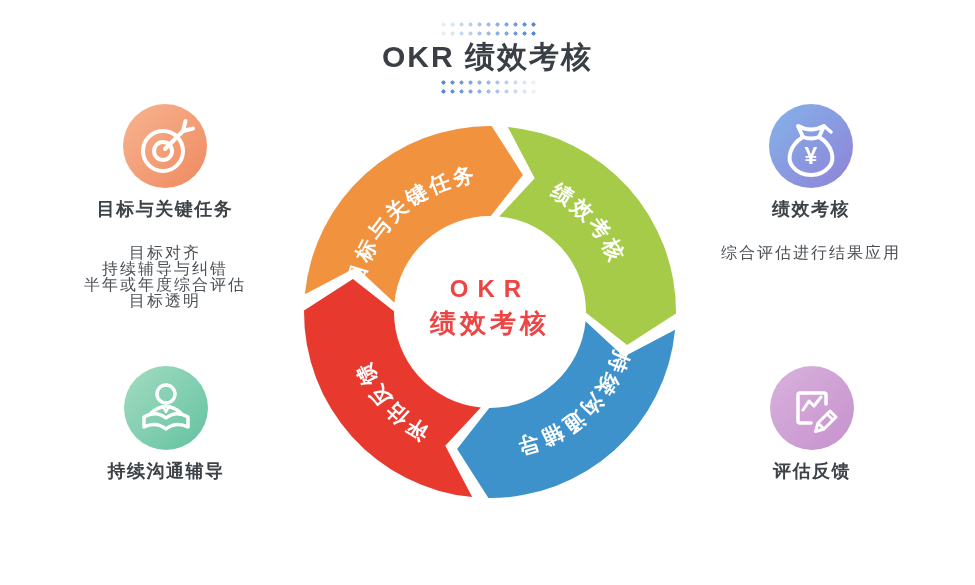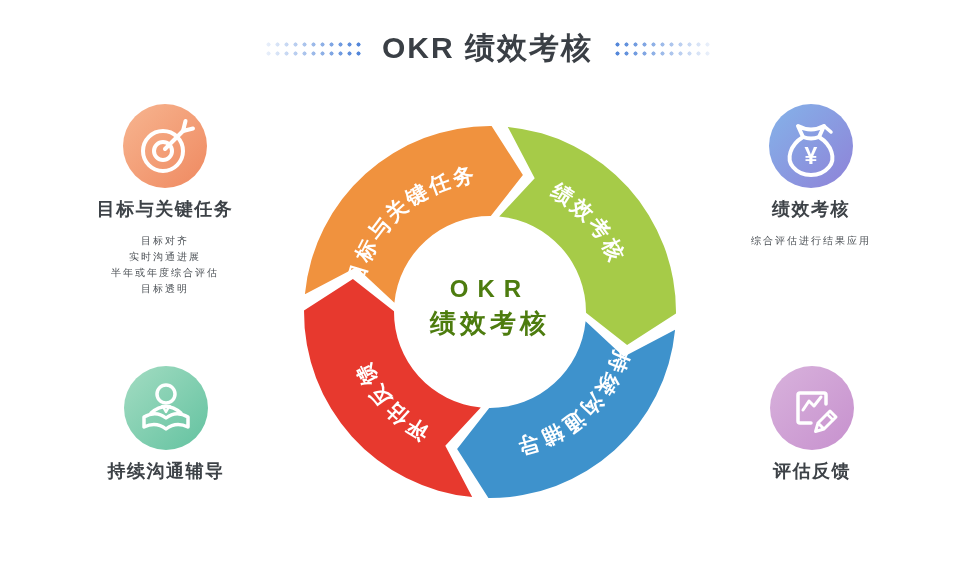--- a/index.html
+++ b/index.html
@@ -5,22 +5,22 @@
   * { box-sizing: border-box; }
   html, body { margin: 0; padding: 0; background: #ffffff; }
   body { font-family: "Liberation Sans", "DejaVu Sans", sans-serif; }
   #stage {
     position: relative; width: 975px; height: 585px; background: #ffffff;
     overflow: hidden;
   }
 
   
   .title-row {
-    position: absolute; top: 28px; left: 0; width: 975px;
-    display: flex; align-items: center; justify-content: center;
+    position: absolute; top: 20px; left: 0; width: 975px;
+    display: flex; align-items: center; justify-content: center; flex-direction: column;
   }
   .title-text {
     font-size: 30px; font-weight: 700; color: #3a3f45;
     letter-spacing: 2px; margin: 0 20px; white-space: nowrap;
   }
   .dots {
     width: 98px; height: 17px;
     background-image: radial-gradient(circle, #4d82d8 1.8px, rgba(77,130,216,0) 2.3px);
     background-size: 9px 9px;
   }
@@ -35,38 +35,38 @@
 
   
   #wheel-svg { position: absolute; left: 294px; top: 116px; width: 392px; height: 392px; }
   .seg-label {
     font-size: 21px; font-weight: 700; fill: #ffffff;
     letter-spacing: 3px; text-anchor: middle;
     font-family: "Liberation Sans", "DejaVu Sans", sans-serif;
   }
   .wheel-center {
     position: absolute; left: 390px; top: 272px; width: 200px;
-    text-align: center; color: #4d7c0f; font-weight: 700; line-height: 34px;
+    text-align: center; color: #ef4444; font-weight: 700; line-height: 34px;
   }
   .wheel-center .okr { font-size: 24px; letter-spacing: 9px; }
   .wheel-center .sub { font-size: 26px; letter-spacing: 4px; }
 
   
   .panel { position: absolute; width: 244px; text-align: center; }
   .panel-tl { left: 43px;  top: 104px; }
   .panel-tr { left: 689px; top: 104px; }
   .panel-bl { left: 44px;  top: 366px; }
   .panel-br { left: 690px; top: 366px; }
   .icon-wrap { width: 84px; height: 84px; margin: 0 auto; }
   .icon-wrap svg { display: block; }
   .panel-heading {
     margin-top: 9px; font-size: 18px; font-weight: 700; color: #3d4247;
     letter-spacing: 1.5px;
   }
-  .panel-body { margin-top: 12px; font-size: 10px; color: #4c5156; letter-spacing: 2px; }
+  .panel-body { margin-top: 24px; font-size: 16px; color: #4c5156; letter-spacing: 2px; }
   .panel-tl .panel-body div, .panel-tr .panel-body div { line-height: 16px; }
   .panel-bl .panel-body div, .panel-br .panel-body div { line-height: 19px; }
 </style>
 </head>
 <body>
 
 <div id="stage">
 
   <div class="title-row">
     <div class="dots dots-left"></div>
@@ -106,21 +106,21 @@
         <circle cx="42" cy="42" r="42" fill="url(#g0)"></circle>
         <circle cx="40" cy="47" r="20" fill="none" stroke="#fff" stroke-width="4"></circle>
         <circle cx="40" cy="47" r="9" fill="none" stroke="#fff" stroke-width="4"></circle>
         <path d="M42 45 L60 27" stroke="#fff" stroke-width="4" stroke-linecap="round" fill="none"></path>
         <path d="M60 27 l2.5 -10 M60 27 l10 -2.5" stroke="#fff" stroke-width="4" stroke-linecap="round" fill="none"></path>
       </svg>
     </div>
     <div class="panel-heading">目标与关键任务</div>
     <div class="panel-body">
       <div>目标对齐</div>
-      <div>实时沟通进展</div>
+      <div>持续辅导与纠错</div>
       <div>半年或年度综合评估</div>
       <div>目标透明</div>
     </div>
   </div>
 
   <div class="panel panel-tr">
     <div class="icon-wrap">
       <svg viewBox="0 0 84 84" width="84" height="84">
         <defs>
           <linearGradient id="g1" x1="0" y1="0" x2="1" y2="1">

